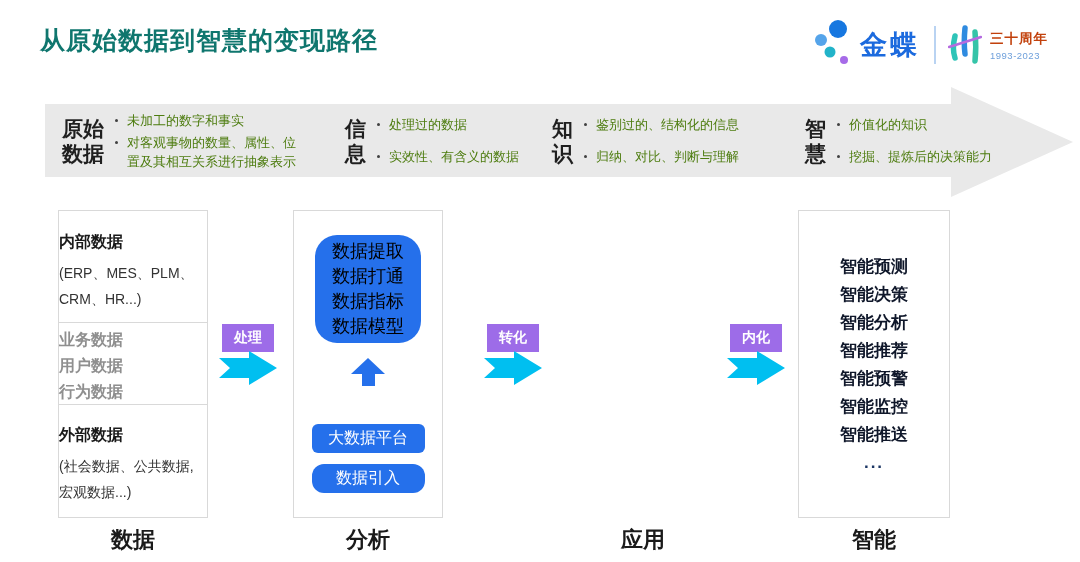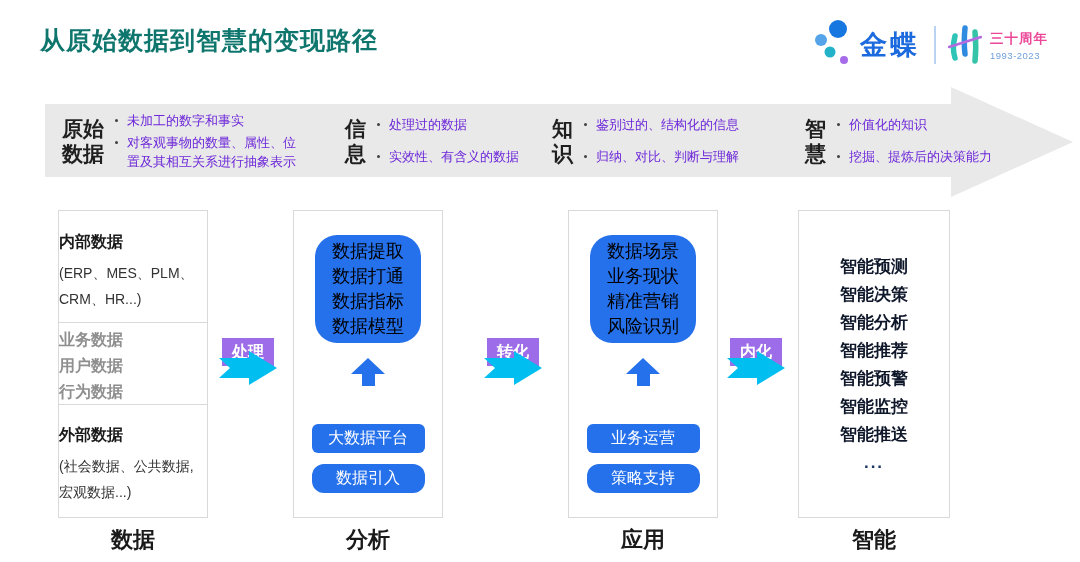--- a/index.html
+++ b/index.html
@@ -14,31 +14,31 @@
   
   .title{
     position:absolute;left:40px;top:24px;
     font-size:25px;font-weight:800;color:#0f766e;letter-spacing:1px;
   }
   
   .logo{position:absolute;right:32px;top:16px;display:flex;align-items:center;height:58px;}
   .logo .brand{font-size:27px;font-weight:800;color:#1B6ADE;letter-spacing:3px;margin-left:8px;}
   .logo .divider{width:2px;height:38px;background:#B9D3F2;margin:0 12px 0 14px;}
   .logo .anniv-col{display:flex;flex-direction:column;justify-content:center;margin-left:8px;}
-  .logo .anniv{font-size:13.5px;font-weight:800;color:#ec4899;letter-spacing:1px;}
+  .logo .anniv{font-size:13.5px;font-weight:800;color:#c2410c;letter-spacing:1px;}
   .logo .years{font-size:9.5px;color:#6FA0DB;letter-spacing:.5px;margin-top:2px;}
   
   .banner-rect{position:absolute;left:45px;top:104px;width:908px;height:73px;background:#E9E9E9;}
   .banner-head{position:absolute;left:951px;top:87px;width:122px;height:110px;}
   .stage{position:absolute;top:104px;height:73px;display:flex;align-items:center;gap:11px;}
   .stage .label{font-size:21px;font-weight:800;color:#1f1f1f;line-height:25px;text-align:center;}
   .stage .bullets{display:flex;flex-direction:column;}
   .stage .bullet{display:flex;}
   .stage .dot{width:3px;height:3px;border-radius:50%;background:#404040;margin:8px 9px 0 0;flex:none;}
-  .stage .bullet-text{font-size:13px;color:#6d28d9;line-height:19px;}
+  .stage .bullet-text{font-size:13px;color:#4d7c0f;line-height:19px;}
   .stage-1{left:62px;}  .stage-1 .bullets{gap:3px;} .stage-1 .bullet-text{width:174px;}
   .stage-2{left:345px;} .stage-3{left:552px;} .stage-4{left:805px;}
   .stage-2 .bullets,.stage-3 .bullets,.stage-4 .bullets{gap:13px;}
   
   .col{position:absolute;top:210px;height:308px;background:#ffffff;border:1px solid #D9D9D9;box-sizing:border-box;}
   .col-1{left:58px;width:150px;}
   .col-2{left:293px;width:150px;}
   .col-3{left:568px;width:150px;}
   .col-4{left:798px;width:152px;}
   .col-1 .sec{box-sizing:border-box;text-align:left;}
@@ -63,22 +63,22 @@
     color:#ffffff;font-size:16px;display:flex;align-items:center;justify-content:center;
   }
   .btn-1{margin-top:38px;}
   .btn-2{margin-top:11px;border-radius:12px;}
   
   .col-4{padding-top:42px;text-align:center;}
   .intel-line{font-size:17px;font-weight:800;color:#0f172a;line-height:28px;}
   .intel-more{font-size:17px;font-weight:800;color:#1C3664;line-height:28px;letter-spacing:2px;}
   
   .conn-label{
-    position:absolute;top:338px;width:52px;height:28px;background:#9D6CE8;
-    color:#ffffff;font-size:16px;font-weight:800;
+    position:absolute;top:324px;width:52px;height:28px;background:#9D6CE8;
+    color:#ffffff;font-size:14px;font-weight:800;
     display:flex;align-items:center;justify-content:center;
   }
   .cl-1{left:222px;} .cl-2{left:487px;} .cl-3{left:730px;}
   .conn-arrow{position:absolute;top:351px;width:58px;height:34px;}
   .ca-1{left:219px;} .ca-2{left:484px;} .ca-3{left:727px;}
   
   .footer{position:absolute;top:525px;font-size:22px;font-weight:800;color:#1a1a1a;text-align:center;}
   .f-1{left:58px;width:150px;}
   .f-2{left:293px;width:150px;}
   .f-3{left:568px;width:150px;}
@@ -231,34 +231,20 @@
     <div class="pillbtn btn-2">数据引入</div>
   </div>
 
   <div class="conn-label cl-2">转化</div>
   <div class="conn-arrow ca-2">
     <svg width="58" height="34" viewBox="0 0 58 34">
       <polygon points="0,7 30,7 30,0 58,17 30,34 30,27 0,27 11,17" fill="#00BFF0"></polygon>
     </svg>
   </div>
 
-  <div class="col col-3">
-    <div class="corebox">
-      <div>数据场景</div>
-      <div>业务现状</div>
-      <div>精准营销</div>
-      <div>风险识别</div>
-    </div>
-    <div class="uparrow">
-      <div class="tri"></div>
-      <div class="stem"></div>
-    </div>
-    <div class="pillbtn btn-1">业务运营</div>
-    <div class="pillbtn btn-2">策略支持</div>
-  </div>
 
   <div class="conn-label cl-3">内化</div>
   <div class="conn-arrow ca-3">
     <svg width="58" height="34" viewBox="0 0 58 34">
       <polygon points="0,7 30,7 30,0 58,17 30,34 30,27 0,27 11,17" fill="#00BFF0"></polygon>
     </svg>
   </div>
 
   <div class="col col-4">
     <div class="intel-line">智能预测</div>

